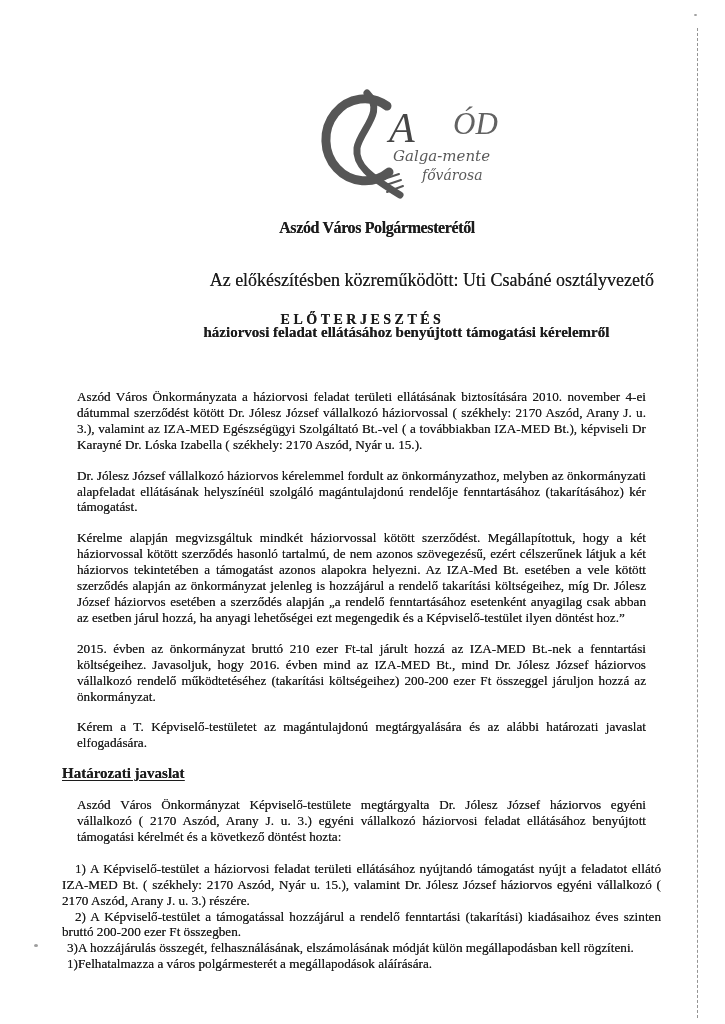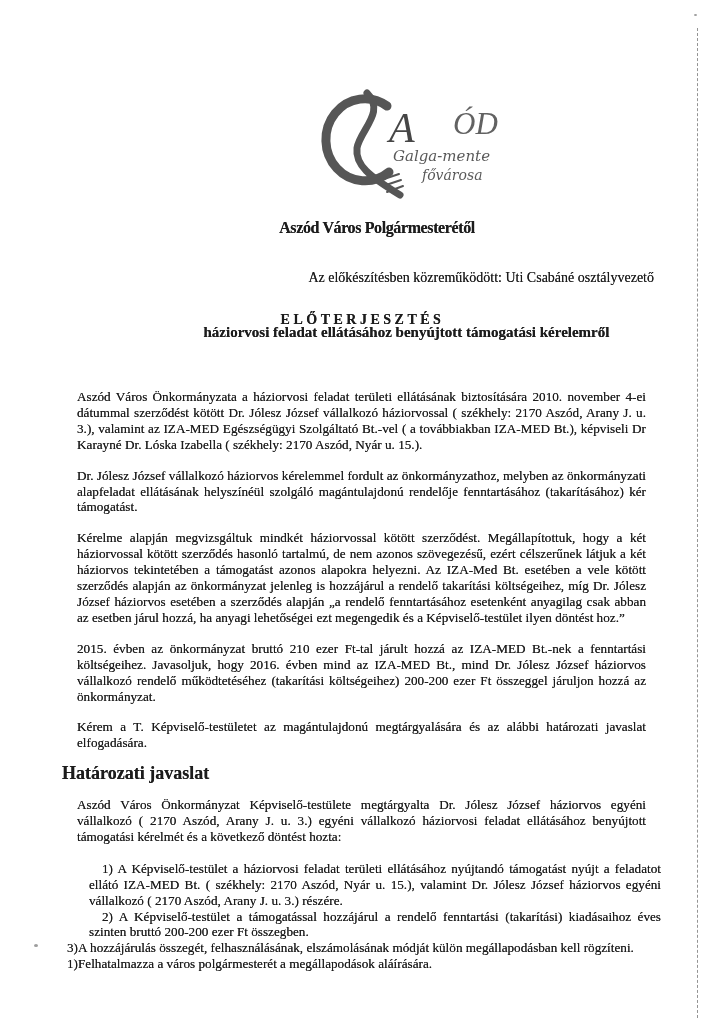--- a/index.html
+++ b/index.html
@@ -23,43 +23,43 @@
   .logo{ position:absolute; left:303px; top:88px; width:202px; height:112px; }
 
   .sender{
     position:absolute; top:218px; left:0; width:725px;
     text-align:center; padding-left:30px; box-sizing:border-box;
     font-weight:bold; font-size:16.5px; letter-spacing:-.4px;
     transform:scaleX(.97);
   }
   .prepared{
     position:absolute; top:270px; left:62px; width:592px;
-    text-align:right; font-size:14px;
+    text-align:right; font-size:18px;
   }
   .title{
     position:absolute; top:312px; left:0; width:725px;
     text-align:center; font-weight:bold; font-size:14px; letter-spacing:3.5px;
   }
   .subtitle{
     position:absolute; top:324px; left:0; width:725px;
     text-align:center; font-weight:bold; font-size:15px;margin-left:44px;
   }
   .content{
     position:absolute; left:62px; top:374px; width:599px;
     font-size:13.2px; line-height:15.9px; text-align:justify;
   }
   .salutation{ font-weight:bold; margin:0 0 16px 0; text-align:left; }
   .para{ margin:15px; }
   .res-heading{
-    font-weight:bold; text-underline-offset:2px;
-    margin:9px 0 13px 0; text-align:left; font-size:18px;
+    font-weight:bold; text-decoration:underline; text-underline-offset:2px;
+    margin:9px 0 13px 0; text-align:left; font-size:15px;
   }
   .res-items{ margin-top:16px; }
   .item{ margin:0; }
-  .item.indent-lg{ text-indent:13px;margin-left:27px; }
+  .item.indent-lg{ text-indent:13px; }
   .item.indent-sm{ text-indent:5px; }
 </style>
 </head>
 <body>
 
 <div class="page">
 
   <div class="edge-line"></div>
   <div class="speck" style="left:34px; top:944px; width:4px; height:3px;"></div>
   <div class="speck" style="left:694px; top:14px; width:3px; height:2px;"></div>

